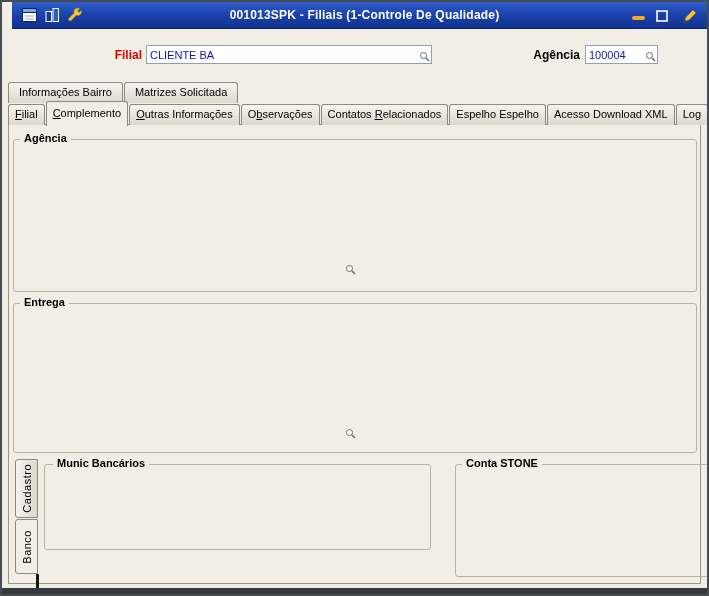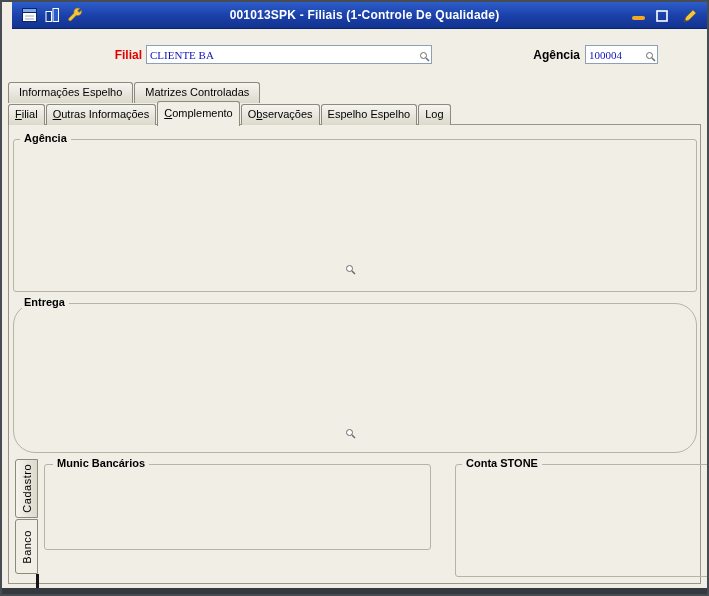--- a/index.html
+++ b/index.html
@@ -28,21 +28,21 @@
 
   
   .lbl { position:absolute; height:18px; line-height:18px; white-space:nowrap; }
   .lbl.r { text-align:right; }
   .hdr-lbl { font-weight:bold; font-size:12px; }
   .red { color:#E10000; }
 
   .field {
     position:absolute; height:18px; box-sizing:border-box;
     border:1px solid #8DA0B6; background:#fff; color:#1212B5;
-    font-family:Liberation Serif, serif; font-size:11px;
+    font-family:Liberation Sans, sans-serif; font-size:11px;
     padding:2px 3px; outline:none;
   }
   .field.ro { background:#E9E6DC; }
   .field.dark { color:#222; }
   .mag { position:absolute; width:11px; height:11px; z-index:5; cursor:pointer; }
 
   
   .tabrow { position:absolute; display:flex; align-items:flex-end; gap:1px; z-index:5; height:23px; }
   .tab {
     height:20px; line-height:19px; padding:0 6px;
@@ -141,30 +141,32 @@
   <div class="lbl r hdr-lbl" style="left:524px; top:46px; width:56px;">Agência</div>
   <input class="field" style="left: 585px; top: 45px; width: 73px; height: 19px;" value="100004">
   <span class="mag" style="left:645px; top:51px;">
     <svg width="11" height="11">
         <circle cx="4.5" cy="4.5" r="3" fill="#fff" stroke="#6B6B6B"></circle>
         <line x1="7" y1="7" x2="10" y2="10" stroke="#6B6B6B" stroke-width="1.5"></line>
       </svg>
   </span>
 
   <div class="tabrow top" style="left:8px; top:80px;">
-    <div class="tab">Informações Espelho</div>
-    <div class="tab">Matrizes Controladas</div>
+    <div class="tab">Informações Bairro</div>
+    <div class="tab">Matrizes Solicitada</div>
   </div>
 
   <div class="tabrow" style="left:8px; top:102px;">
     <div class="tab"><u>F</u>ilial</div>
+    <div class="tab active"><u>C</u>omplemento</div>
     <div class="tab"><u>O</u>utras Informações</div>
-    <div class="tab active"><u>C</u>omplemento</div>
     <div class="tab">O<u>b</u>servações</div>
+    <div class="tab">Contatos <u>R</u>elacionados</div>
     <div class="tab">Espelho Espelho</div>
+    <div class="tab">Acesso Download XML</div>
     <div class="tab">Log</div>
   </div>
 
   <div class="panel"></div>
 
   <div class="group" style="left:13px; top:139px; width:682px; height:151px;">
     <span class="gtitle">Agência</span>
   </div>
 
   <div class="lbl r" style="left:14px; top:152px; width:93px;">Razão Social:</div>
@@ -206,21 +208,21 @@
 
   <div class="lbl r" style="left:410px; top:194px; width:123px;">CNPJ / CPF:</div>
   <input class="field" style="left: 537px; top: 194px; width: 141px;" value="67.177.970/0001-38">
 
   <div class="lbl r" style="left:410px; top:215px; width:123px;">Insc. Est. / RG:</div>
   <input class="field" style="left: 537px; top: 215px; width: 85px;" value="010616-15">
 
   <div class="lbl r" style="left:410px; top:236px; width:123px;">Insc. Munic.:</div>
   <input class="field" style="left: 537px; top: 236px; width: 111px;" value="ISENTO">
 
-  <div class="group" style="left:13px; top:303px; width:682px; height:148px;border-radius:22px;">
+  <div class="group" style="left:13px; top:303px; width:682px; height:148px;">
     <span class="gtitle">Entrega</span>
   </div>
 
   <div class="lbl r" style="left:14px; top:316px; width:93px;">Razão Social</div>
   <input class="field" style="left: 110px; top: 316px; width: 178px;" value="CLIENTE BA LTDA">
 
   <div class="lbl r" style="left:14px; top:337px; width:93px;">Endereço</div>
   <input class="field" style="left: 110px; top: 337px; width: 330px;" value="AV LUÍS EDUARDO MAGALHÃES 55">
 
   <div class="lbl r" style="left:14px; top:358px; width:93px;">Numero:</div>

